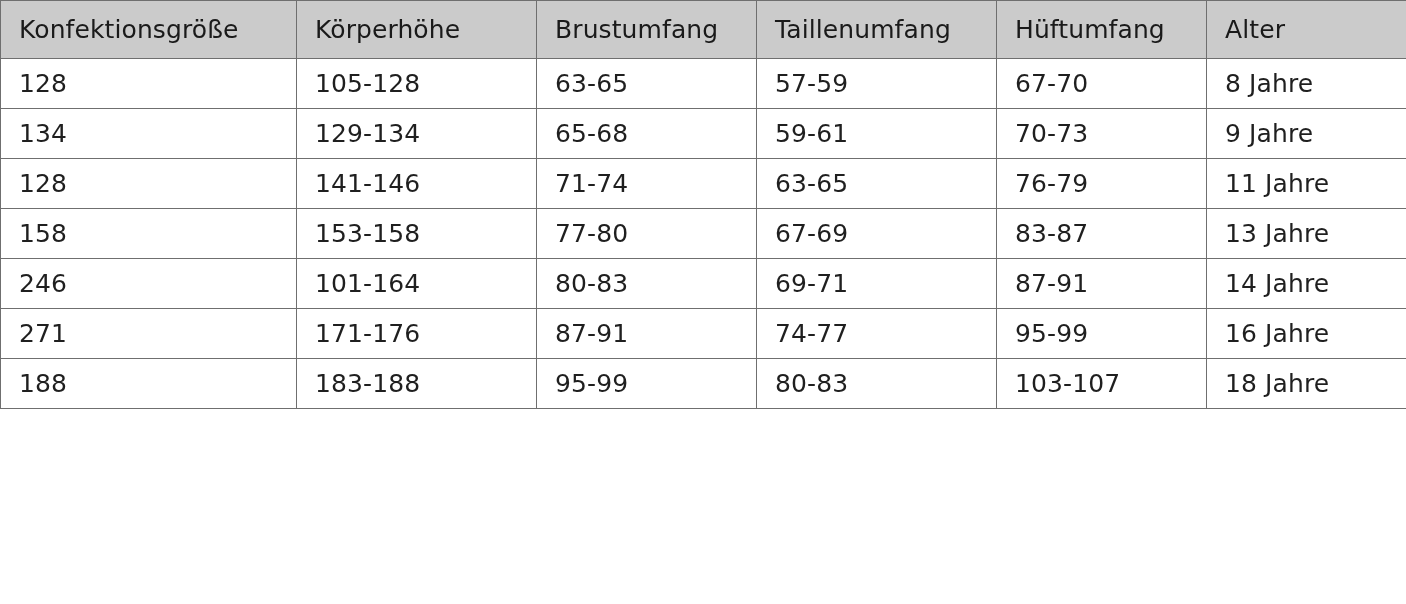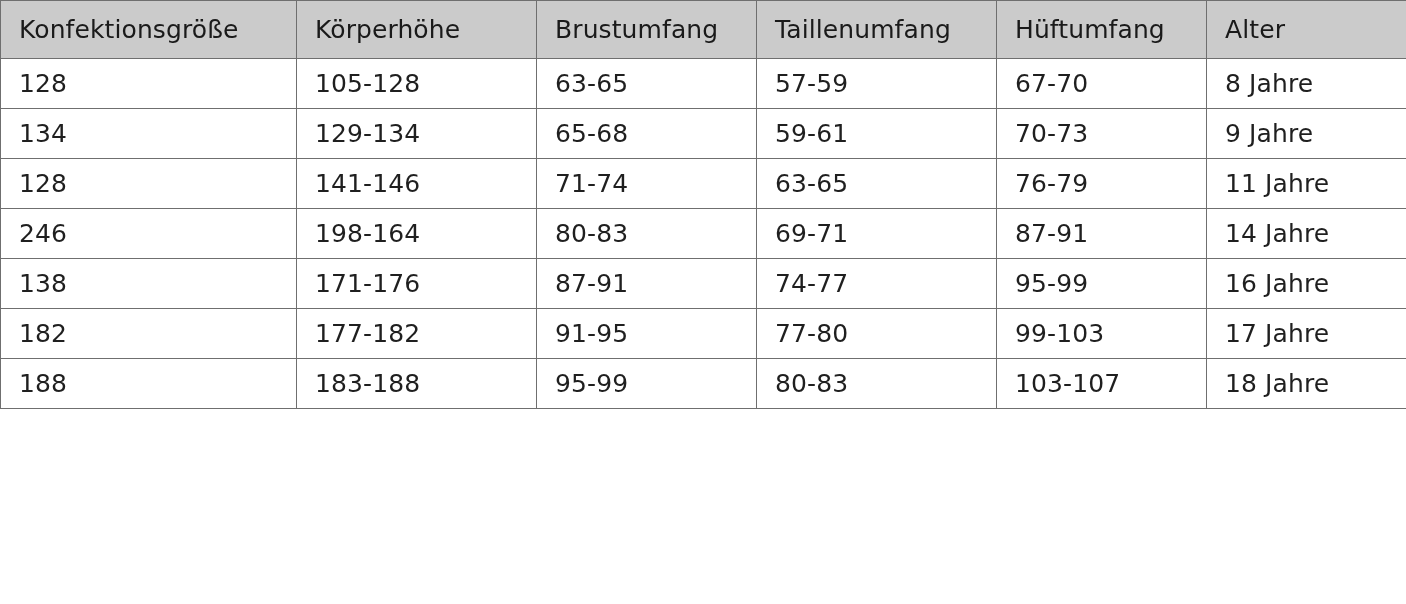--- a/index.html
+++ b/index.html
@@ -98,42 +98,42 @@
       </tr>
       <tr>
         <td>128</td>
         <td>141-146</td>
         <td>71-74</td>
         <td>63-65</td>
         <td>76-79</td>
         <td>11 Jahre</td>
       </tr>
       <tr>
+        <td>158</td>
+        <td>153-158</td>
+        <td>77-80</td>
+        <td>67-69</td>
+        <td>83-87</td>
+        <td>13 Jahre</td>
+      </tr>
+      <tr>
         <td>246</td>
-        <td>198-164</td>
+        <td>101-164</td>
         <td>80-83</td>
         <td>69-71</td>
         <td>87-91</td>
         <td>14 Jahre</td>
       </tr>
       <tr>
-        <td>138</td>
+        <td>271</td>
         <td>171-176</td>
         <td>87-91</td>
         <td>74-77</td>
         <td>95-99</td>
         <td>16 Jahre</td>
-      </tr>
-      <tr>
-        <td>182</td>
-        <td>177-182</td>
-        <td>91-95</td>
-        <td>77-80</td>
-        <td>99-103</td>
-        <td>17 Jahre</td>
       </tr>
       <tr>
         <td>188</td>
         <td>183-188</td>
         <td>95-99</td>
         <td>80-83</td>
         <td>103-107</td>
         <td>18 Jahre</td>
       </tr>
     </tbody>

